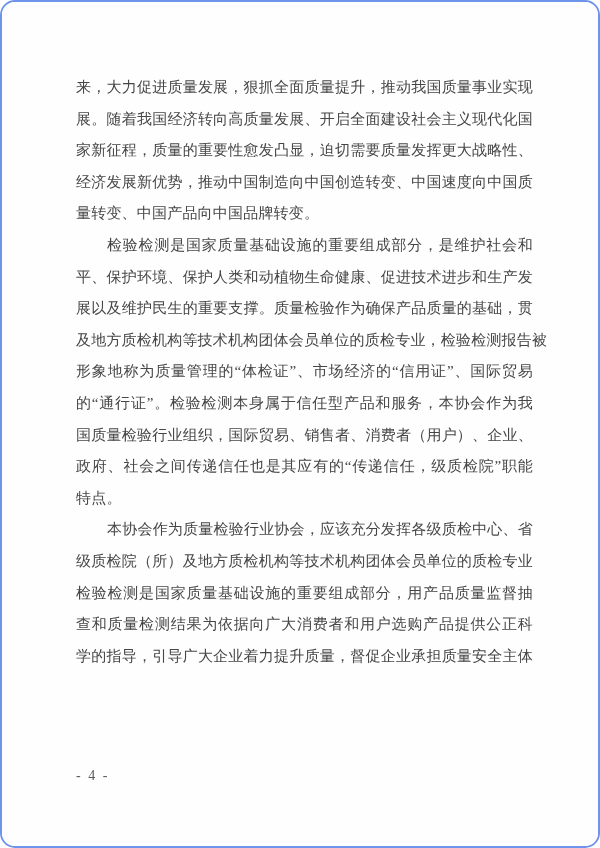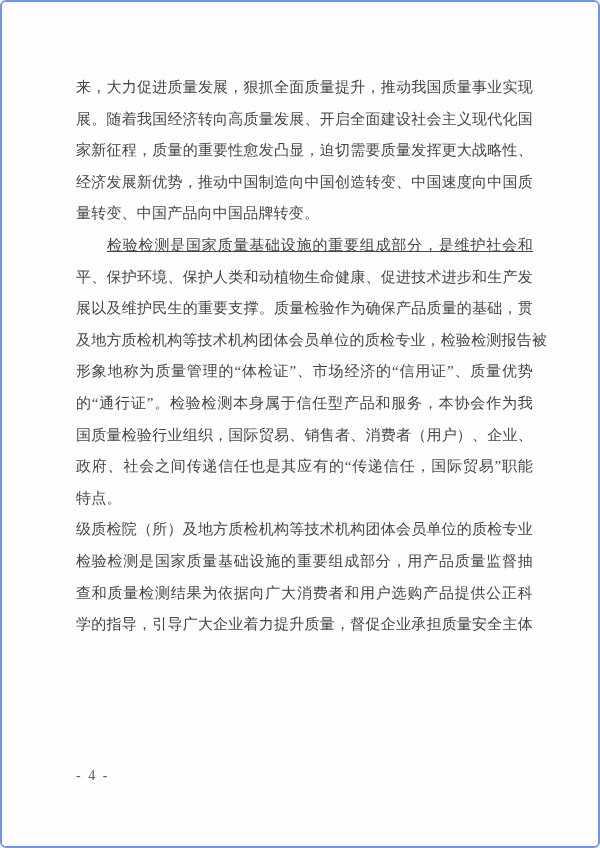--- a/index.html
+++ b/index.html
@@ -7,21 +7,21 @@
     padding: 0;
     background: #ffffff;
   }
   .screen {
     position: relative;
     width: 600px;
     height: 848px;
     box-sizing: border-box;
     background: #ffffff;
     border: 2px solid #6e93ea;
-    border-radius: 6px;
+    border-radius: 15px;
     overflow: hidden;
     font-family: "Liberation Serif", "DejaVu Serif", serif;
   }
   .page {
     position: absolute;
     inset: 0;
     background: #fefefe;
   }
   .text-block {
     position: absolute;
@@ -35,21 +35,20 @@
     line-height: 31.6px;
     font-size: 15px;
     letter-spacing: 0.2px;
     white-space: nowrap;
     text-align: justify;
     text-align-last: justify;
     overflow: visible;
   }
   .line.indent {
     padding-left: 31px;
-    text-decoration: underline;
   }
   .line.no-stretch {
     text-align: left;
     text-align-last: left;
   }
   .page-number {
     position: absolute;
     left: 74px;
     top: 763px;
     font-size: 14px;
@@ -67,25 +66,26 @@
 
     <div class="line">来，大力促进质量发展，狠抓全面质量提升，推动我国质量事业实现</div>
         <div class="line">展。随着我国经济转向高质量发展、开启全面建设社会主义现代化国</div>
         <div class="line">家新征程，质量的重要性愈发凸显，迫切需要质量发挥更大战略性、</div>
         <div class="line">经济发展新优势，推动中国制造向中国创造转变、中国速度向中国质</div>
         <div class="line no-stretch">量转变、中国产品向中国品牌转变。</div>
         <div class="line indent">检验检测是国家质量基础设施的重要组成部分，是维护社会和</div>
         <div class="line">平、保护环境、保护人类和动植物生命健康、促进技术进步和生产发</div>
         <div class="line">展以及维护民生的重要支撑。质量检验作为确保产品质量的基础，贯</div>
         <div class="line">及地方质检机构等技术机构团体会员单位的质检专业，检验检测报告被</div>
-        <div class="line">形象地称为质量管理的“体检证”、市场经济的“信用证”、质量优势</div>
+        <div class="line">形象地称为质量管理的“体检证”、市场经济的“信用证”、国际贸易</div>
         <div class="line">的“通行证”。检验检测本身属于信任型产品和服务，本协会作为我</div>
         <div class="line">国质量检验行业组织，国际贸易、销售者、消费者（用户）、企业、</div>
-        <div class="line">政府、社会之间传递信任也是其应有的“传递信任，国际贸易”职能</div>
+        <div class="line">政府、社会之间传递信任也是其应有的“传递信任，级质检院”职能</div>
         <div class="line no-stretch">特点。</div>
+        <div class="line indent">本协会作为质量检验行业协会，应该充分发挥各级质检中心、省</div>
         <div class="line">级质检院（所）及地方质检机构等技术机构团体会员单位的质检专业</div>
         <div class="line">检验检测是国家质量基础设施的重要组成部分，用产品质量监督抽</div>
         <div class="line">查和质量检测结果为依据向广大消费者和用户选购产品提供公正科</div>
         <div class="line">学的指导，引导广大企业着力提升质量，督促企业承担质量安全主体</div>
       </div>
     <div class="page-number">- 4 -</div>
   </div>
 </div>
 
 </body></html>

